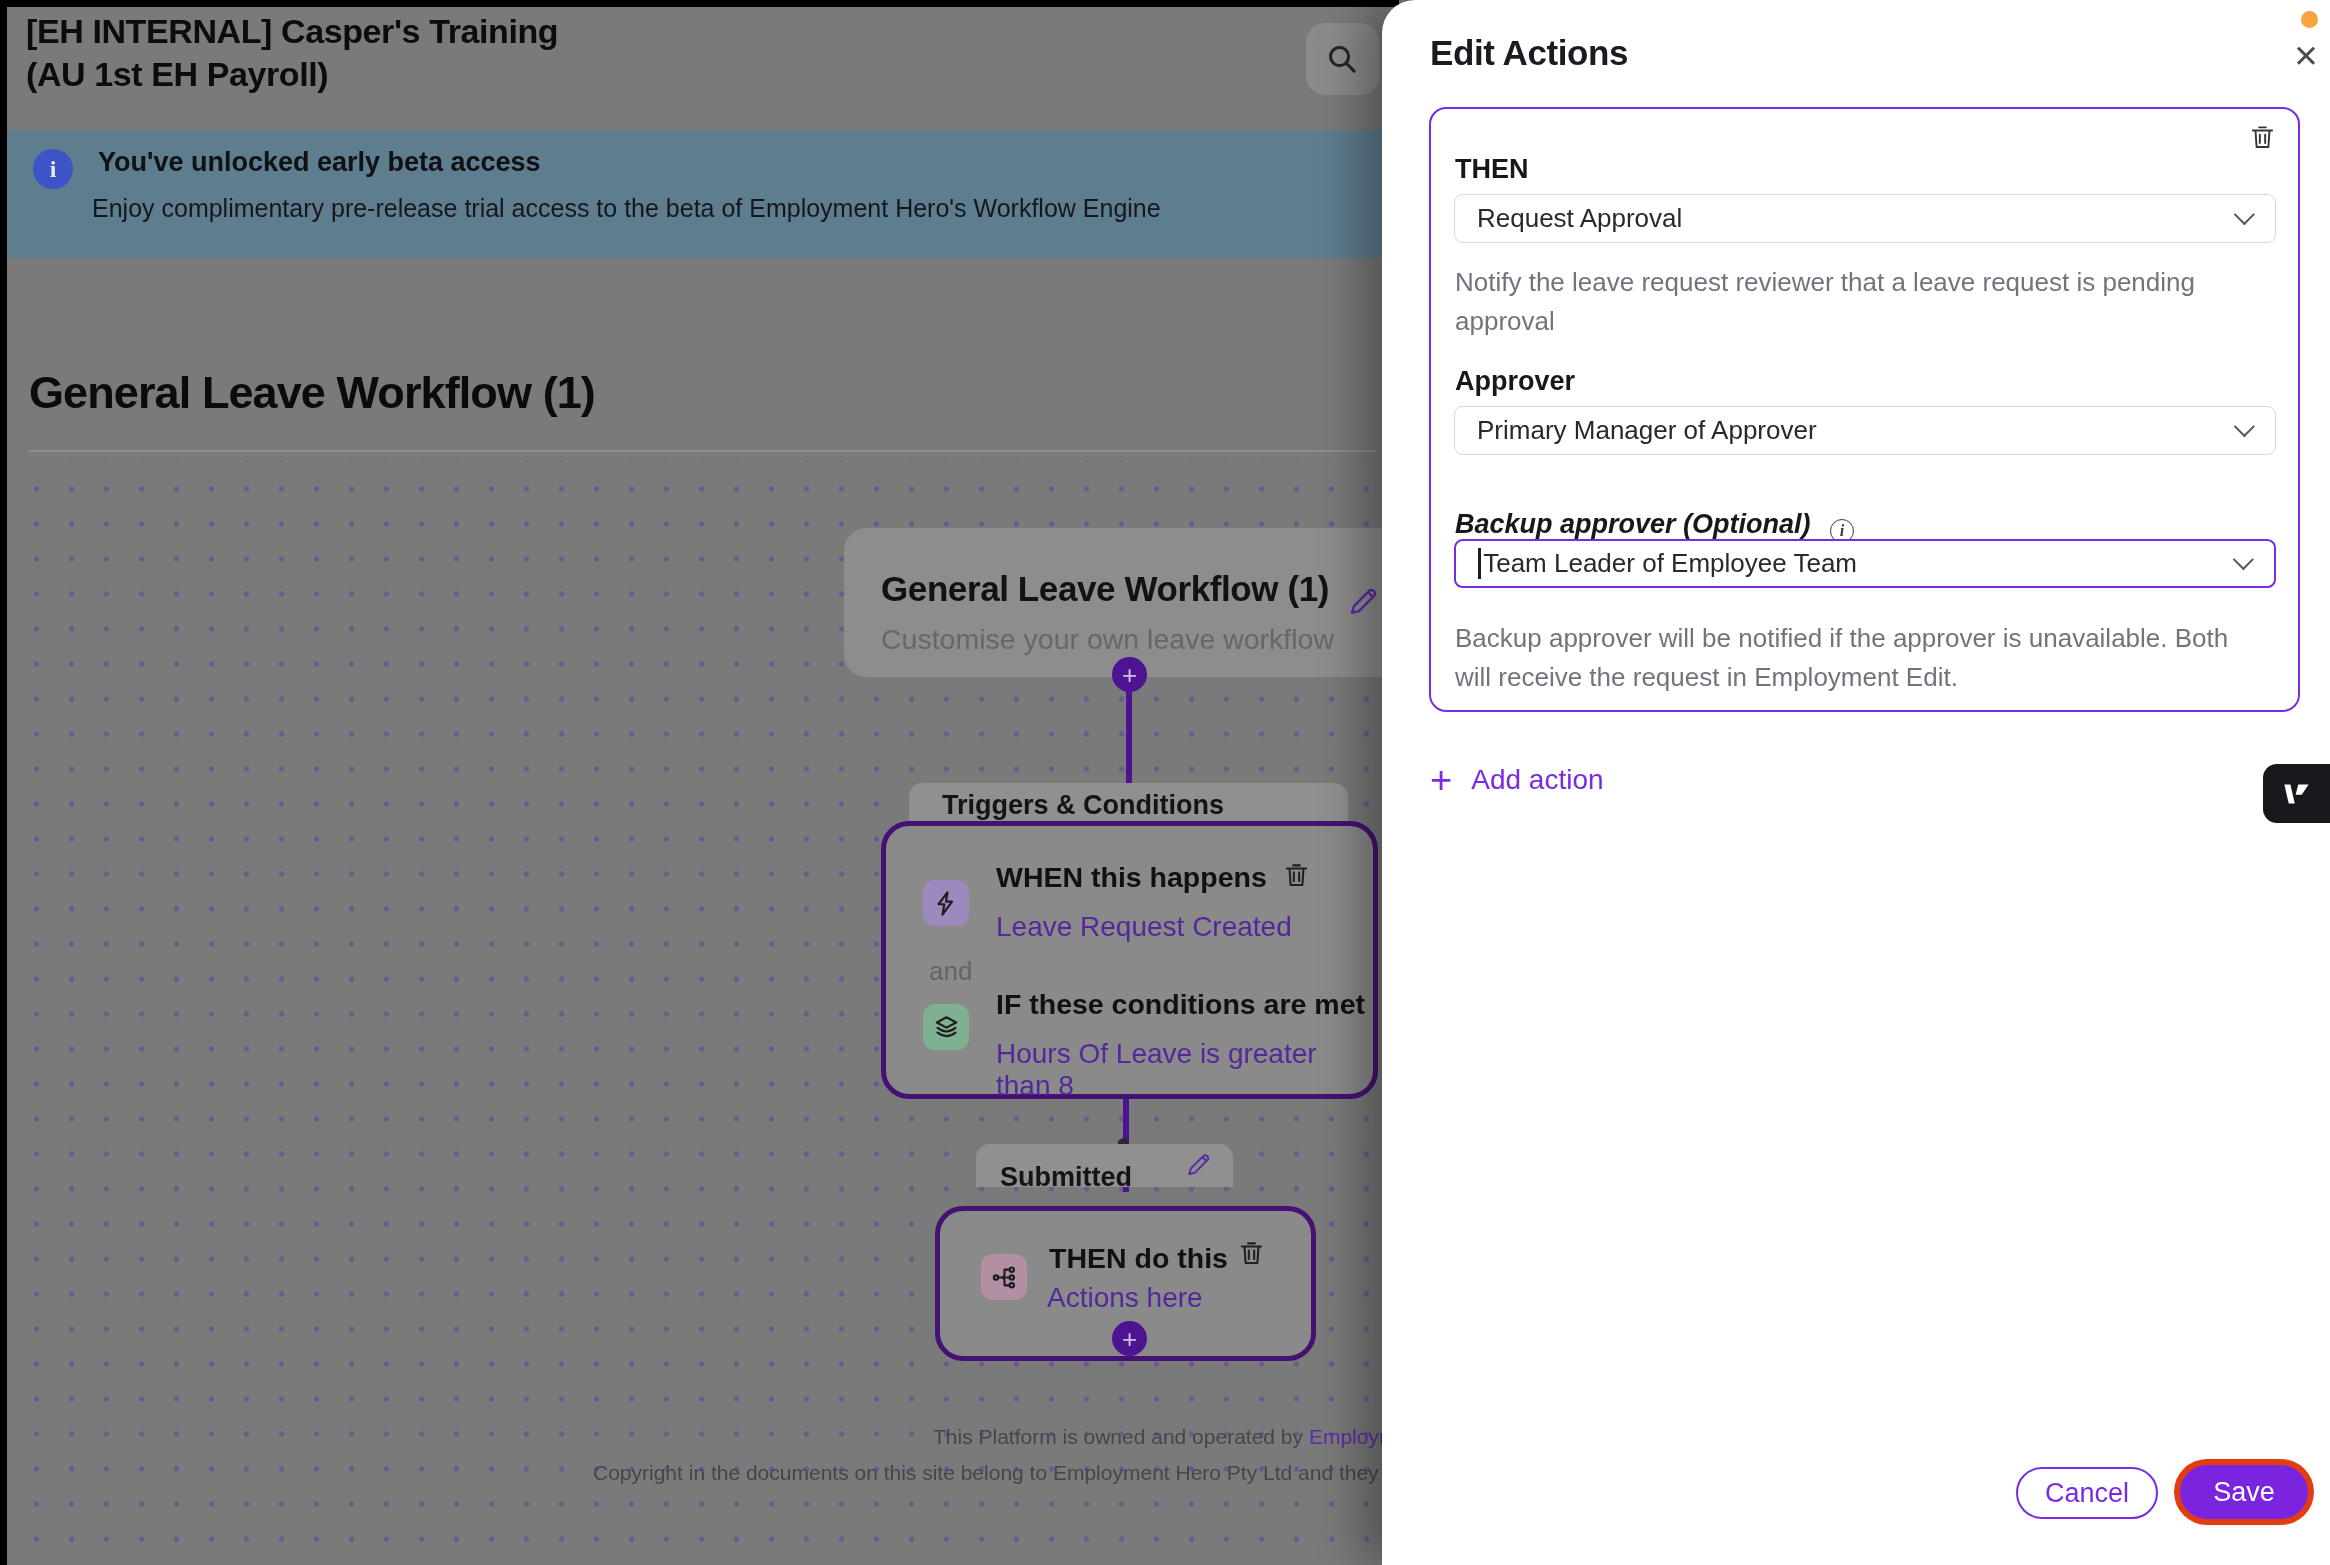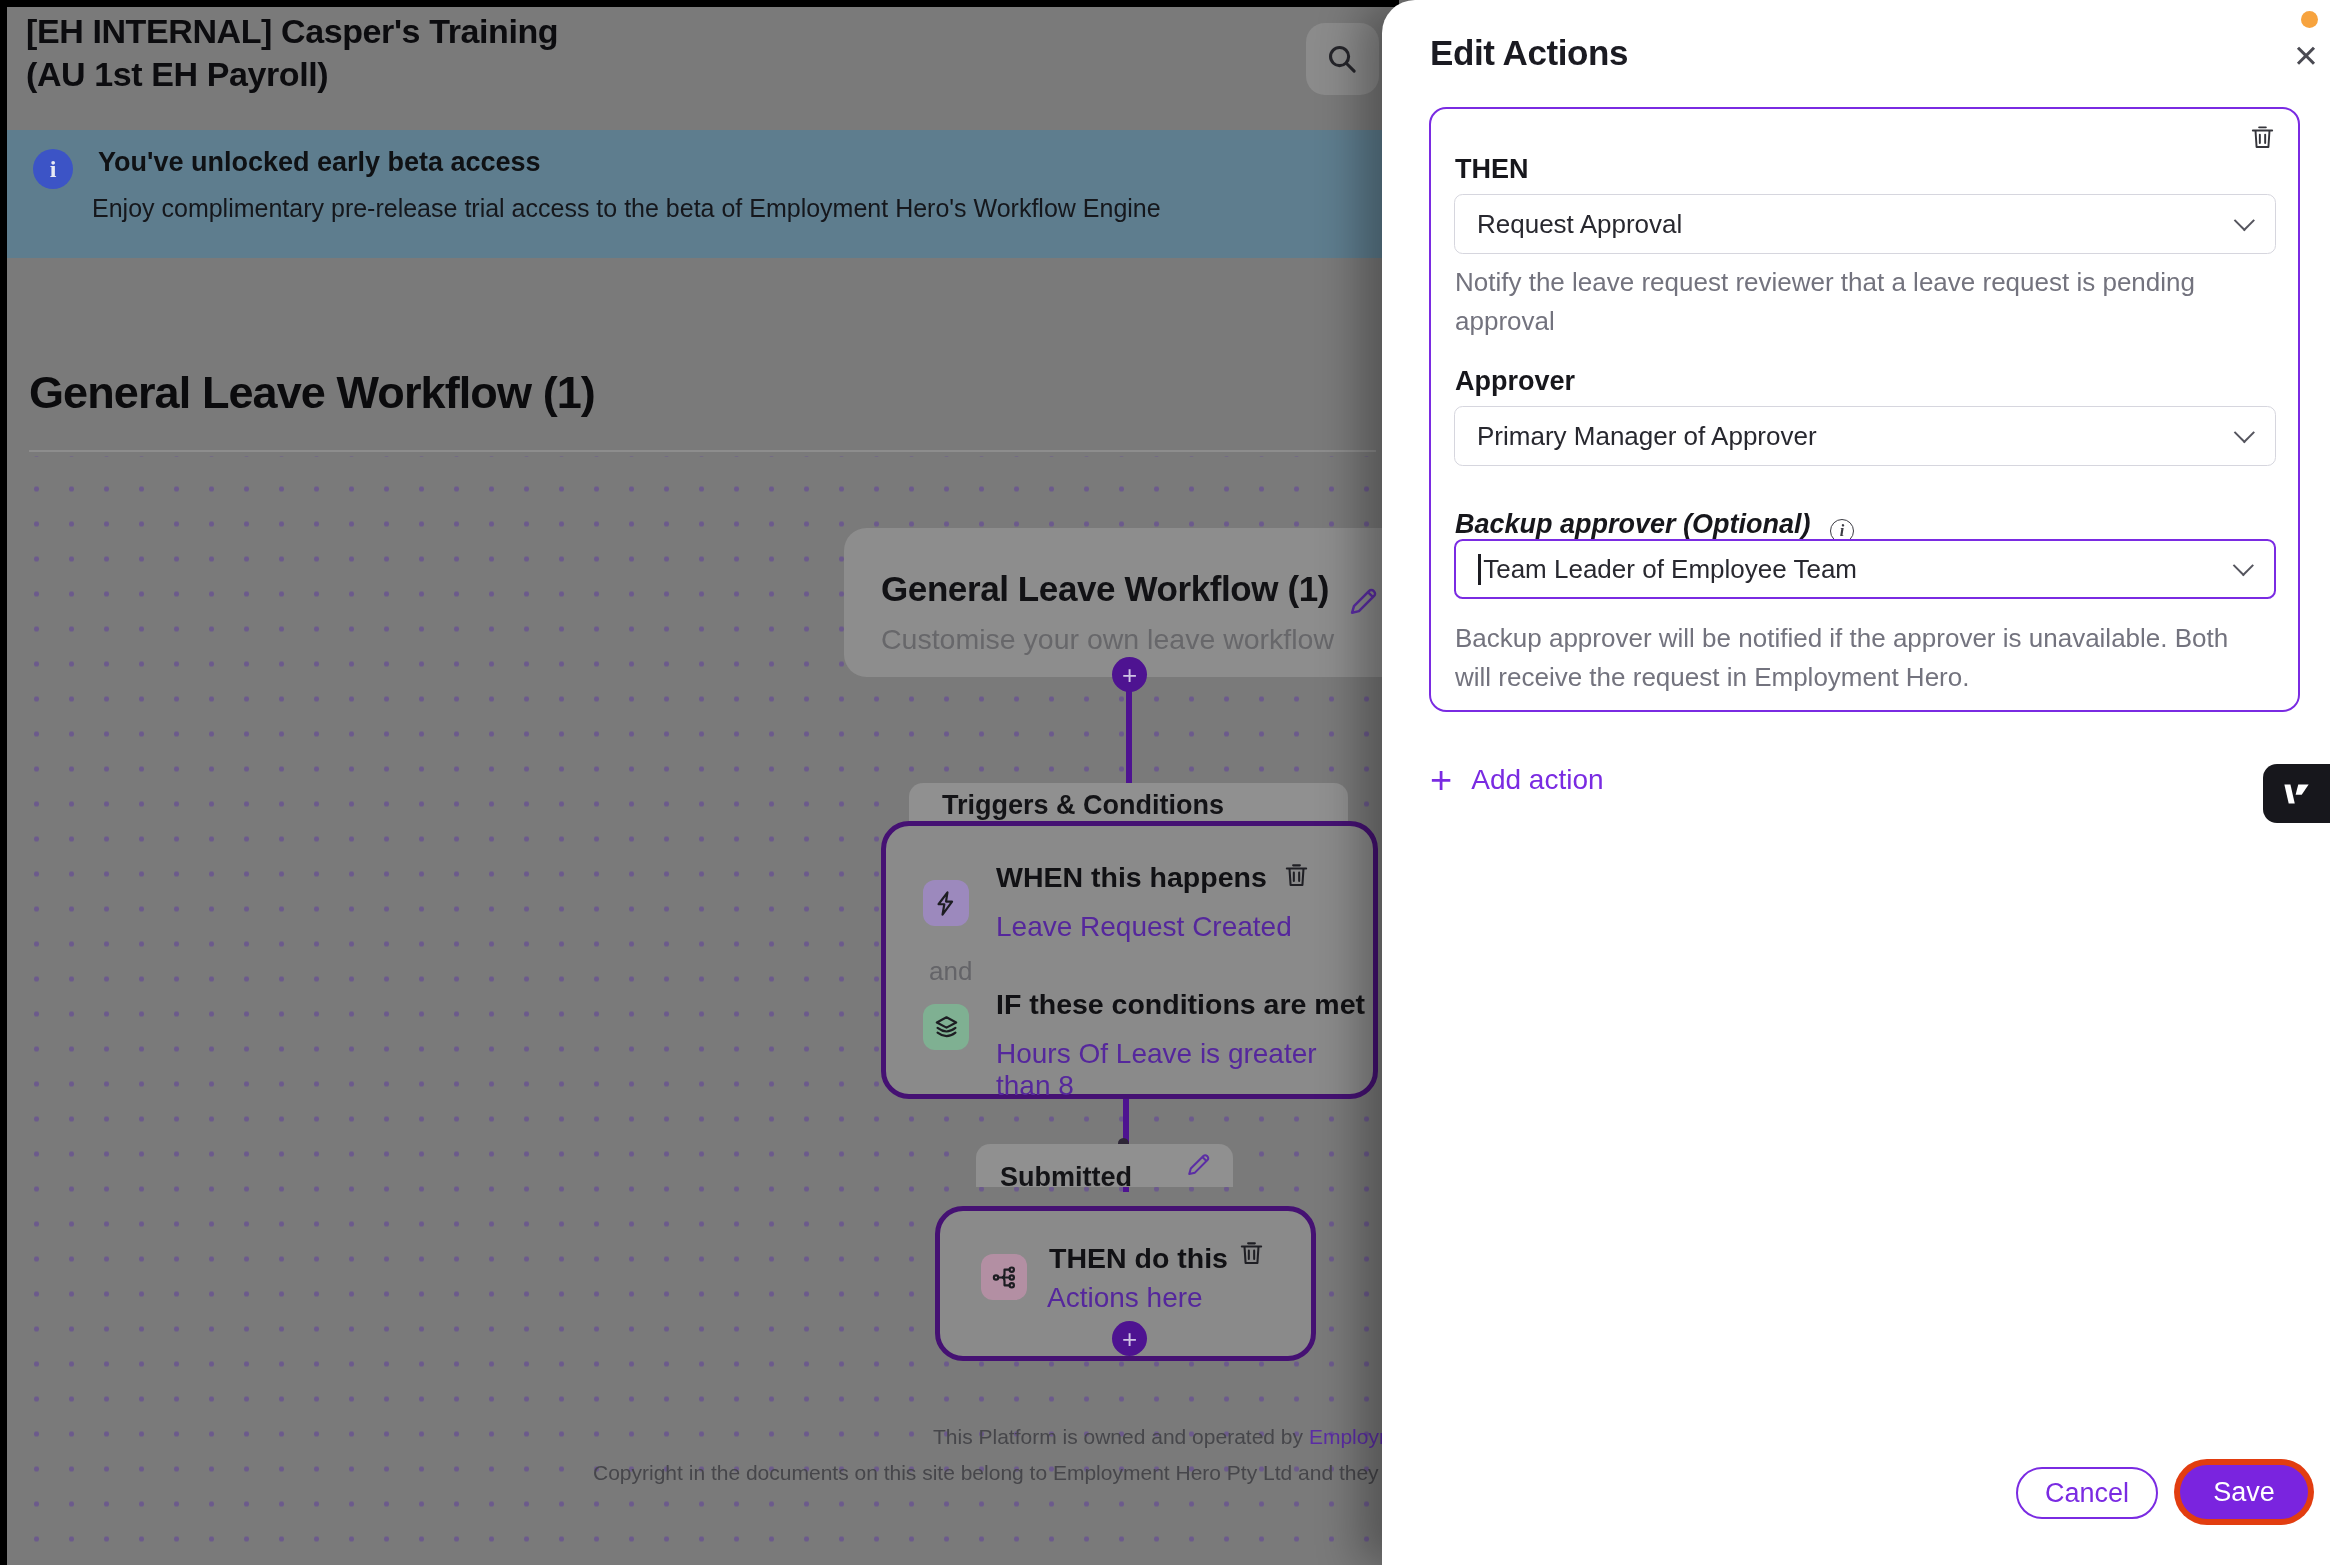--- a/index.html
+++ b/index.html
@@ -90,21 +90,21 @@
   .m-title { position:absolute; left:48px; top:33px; font-size:35px; font-weight:700; color:#1b1b22; letter-spacing:-0.4px; }
   .m-close { position:absolute; left:905px; top:38px; width:38px; height:38px; border:none; background:transparent; font-size:31px; font-weight:300; color:#4a4a52; cursor:pointer; line-height:38px; text-align:center; }
 
   .action-card { position:absolute; left:47px; top:107px; width:871px; height:605px; border:2.2px solid #7a2be2; border-radius:17.3px; background:#fff; }
   .ac-trash { position:absolute; right:21px; top:14px; width:29px; height:29px; color:#35353b; cursor:pointer; }
   .ac-trash svg { width:100%; height:100%; stroke:currentColor; fill:none; stroke-width:1.6; stroke-linecap:round; stroke-linejoin:round; }
   .f-label { position:absolute; left:24px; font-size:27px; font-weight:700; color:#17171c; }
   .lbl-then { top:45px; } .lbl-approver { top:257px; } .lbl-backup { top:400px;font-style:italic; }
   .info-icon { display:inline-block; vertical-align:-2.6px; margin-left:12px; width:24px; height:24px; border:1.7px solid #3c3c44; border-radius:50%; color:#3c3c44; font-size:16.4px; font-weight:700; text-align:center; line-height:21.6px; font-family:"Liberation Serif", serif; }
 
-  .select { position:absolute; left:22.5px; width:822px; height:60px; border:1.7px solid #d6d6de; border-radius:8.6px; background:#fff; display:flex; align-items:center; padding:0 48px 0 22.5px; font-size:26px; color:#28282f; cursor:pointer; }
+  .select { position:absolute; left:22.5px; width:822px; height:49px; border:1.7px solid #d6d6de; border-radius:8.6px; background:#fff; display:flex; align-items:center; padding:0 48px 0 22.5px; font-size:26px; color:#28282f; cursor:pointer; }
   .sel-then { top:85px; } .sel-approver { top:297px; }
   .sel-backup { top:430px; border:2.6px solid #7a2be2; }
   .chev { position:absolute; right:22.5px; top:50%; width:14.7px; height:14.7px; margin-top:-11.2px; border-right:2.2px solid #55555e; border-bottom:2.2px solid #55555e; transform:rotate(45deg); }
   .caret { display:inline-block; width:2.6px; height:31px; background:#1c1c22; margin-right:2.6px; }
 
   .f-help { position:absolute; left:24px; width:803px; font-size:26px; line-height:39px; color:#73737e; }
   .help-then { top:154px; } .help-backup { top:510px; }
 
   .add-action { position:absolute; left:48px; top:764px; display:flex; align-items:center; gap:19px; color:#7a2be2; font-size:28px; background:none; border:none; cursor:pointer; }
   .add-action .plus-glyph { font-size:38px; font-weight:300; line-height:31px; }
@@ -254,21 +254,21 @@
 
       <div class="f-label lbl-backup">
         <span>Backup approver (Optional)</span>
         <span class="info-icon">i</span>
       </div>
       <div class="select sel-backup">
         <span class="caret"></span>
         <span>Team Leader of Employee Team</span>
         <span class="chev"></span>
       </div>
-      <div class="f-help help-backup">Backup approver will be notified if the approver is unavailable. Both will receive the request in Employment Hero.</div>
+      <div class="f-help help-backup">Backup approver will be notified if the approver is unavailable. Both will receive the request in Employment Edit.</div>
     </div>
 
     <button class="add-action">
       <span class="plus-glyph">+</span>
       <span>Add action</span>
     </button>
 
     <div class="btn-row">
       <button class="btn-cancel">Cancel</button>
       <button class="btn-save">Save</button>

